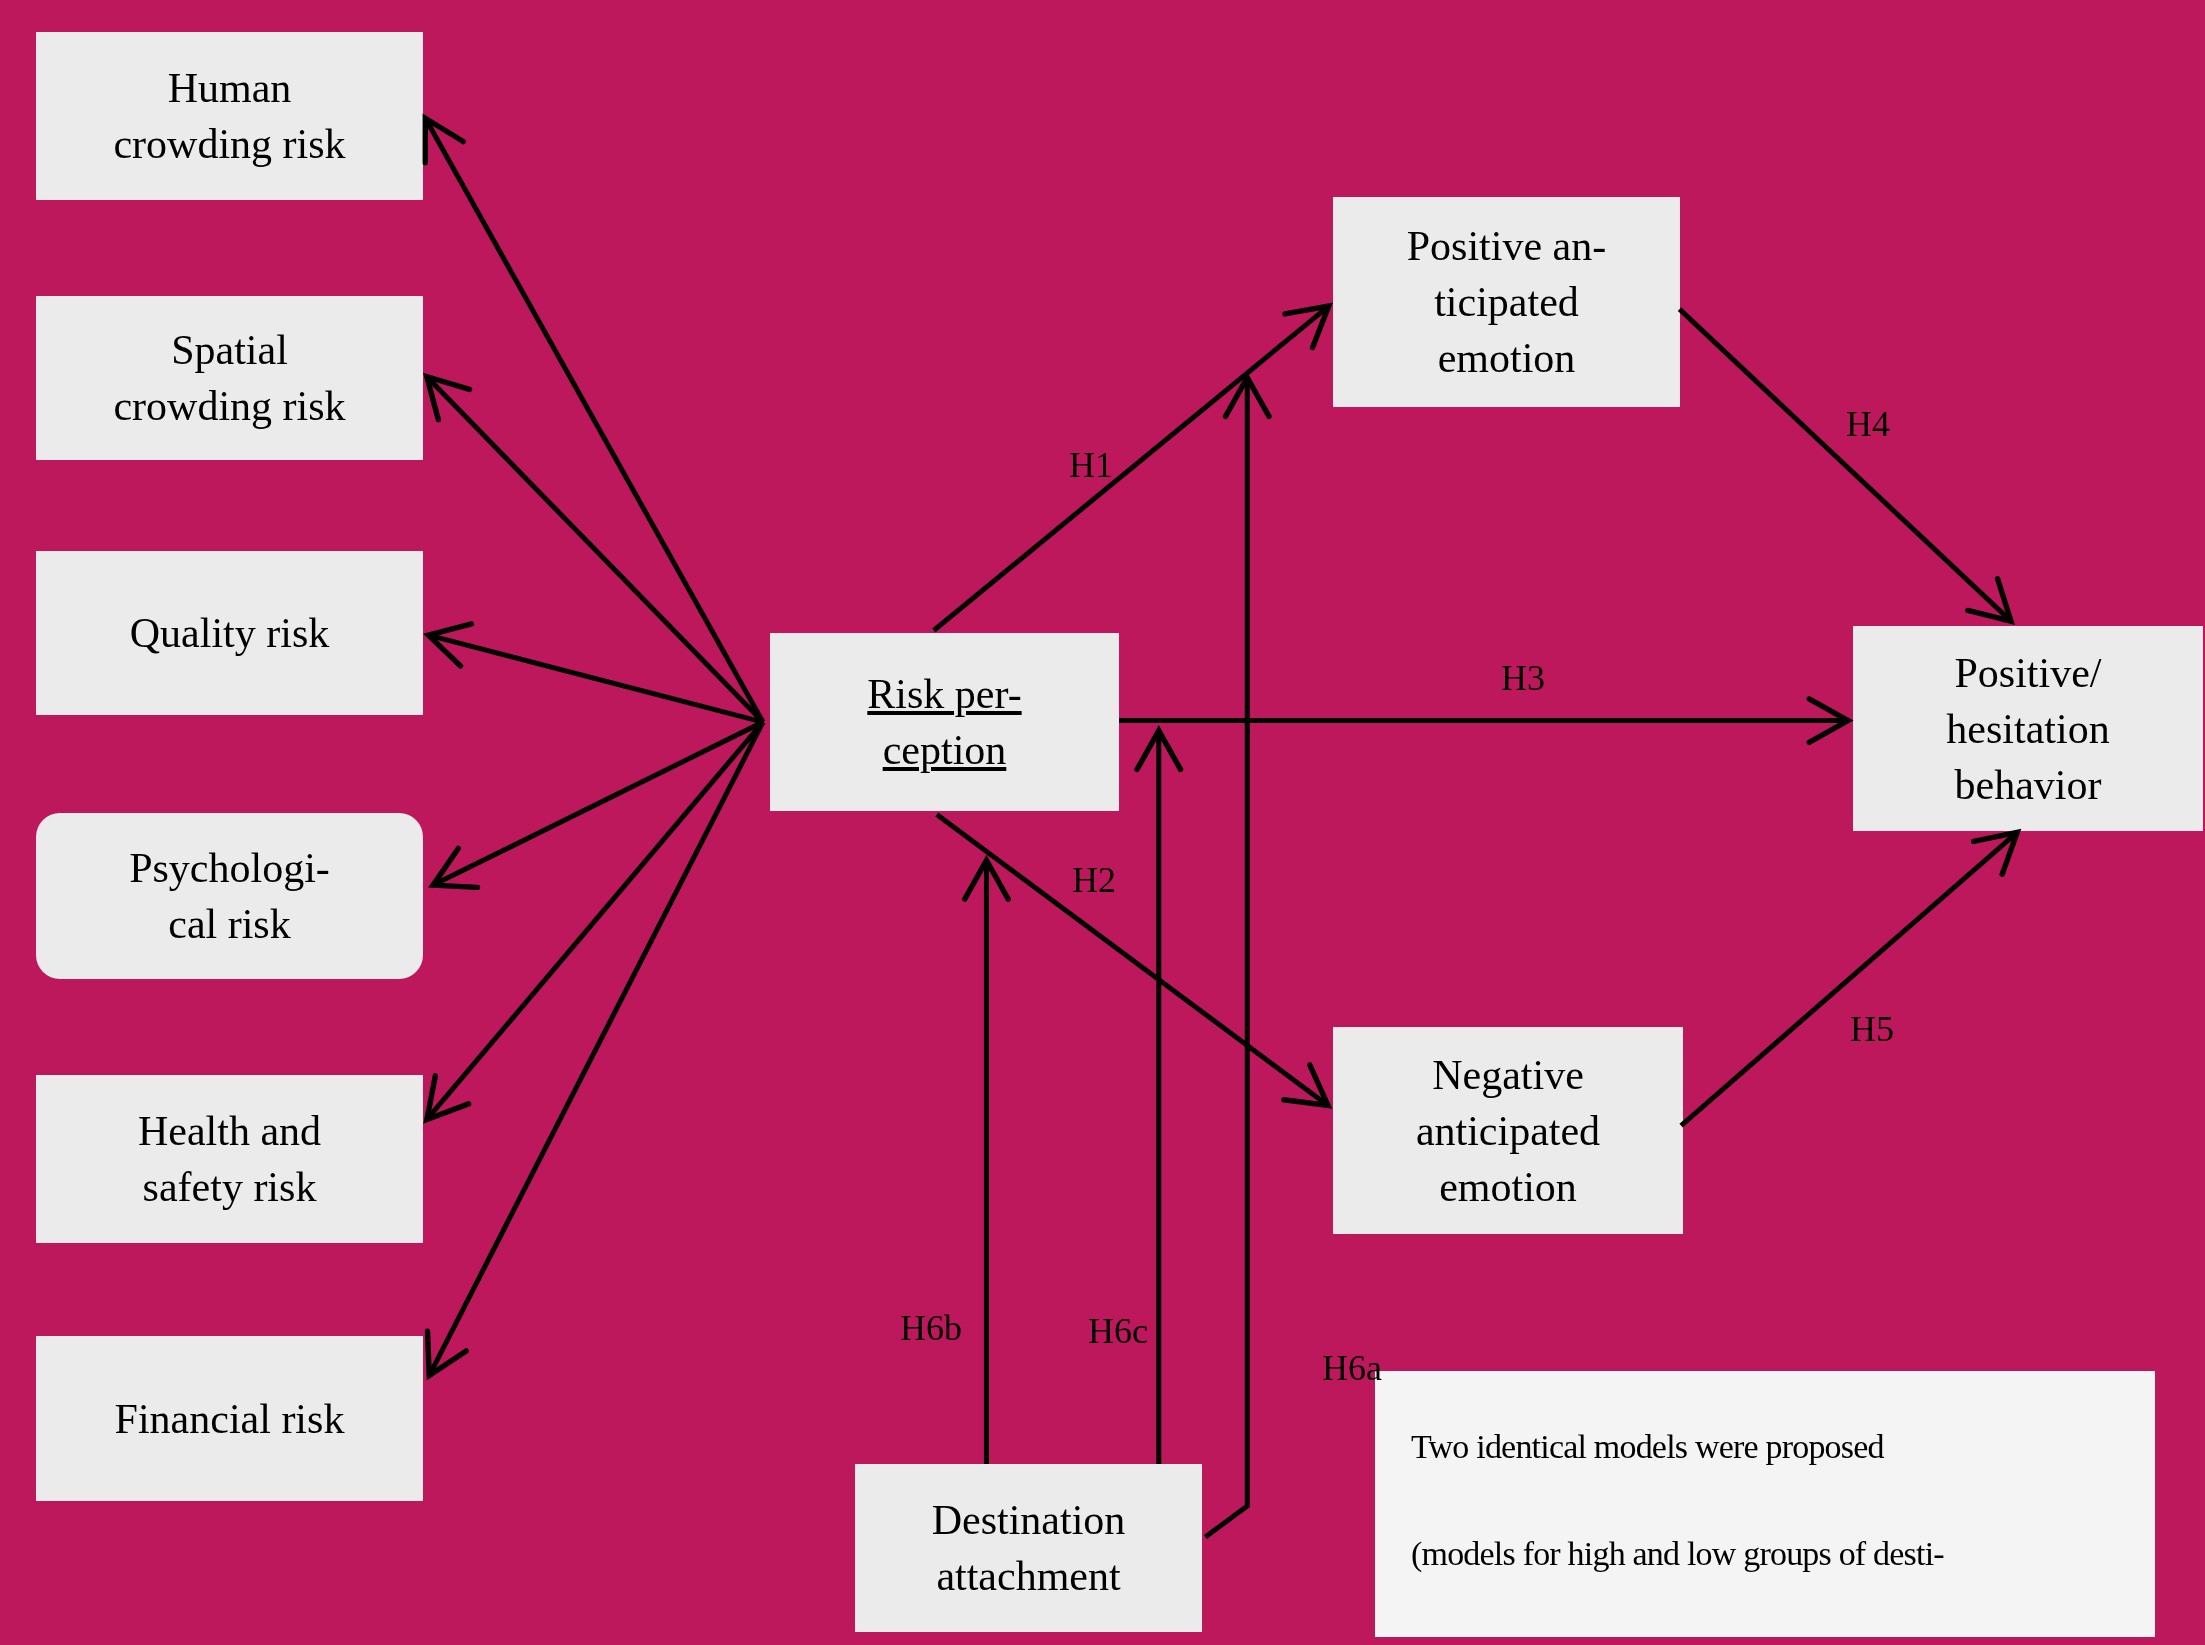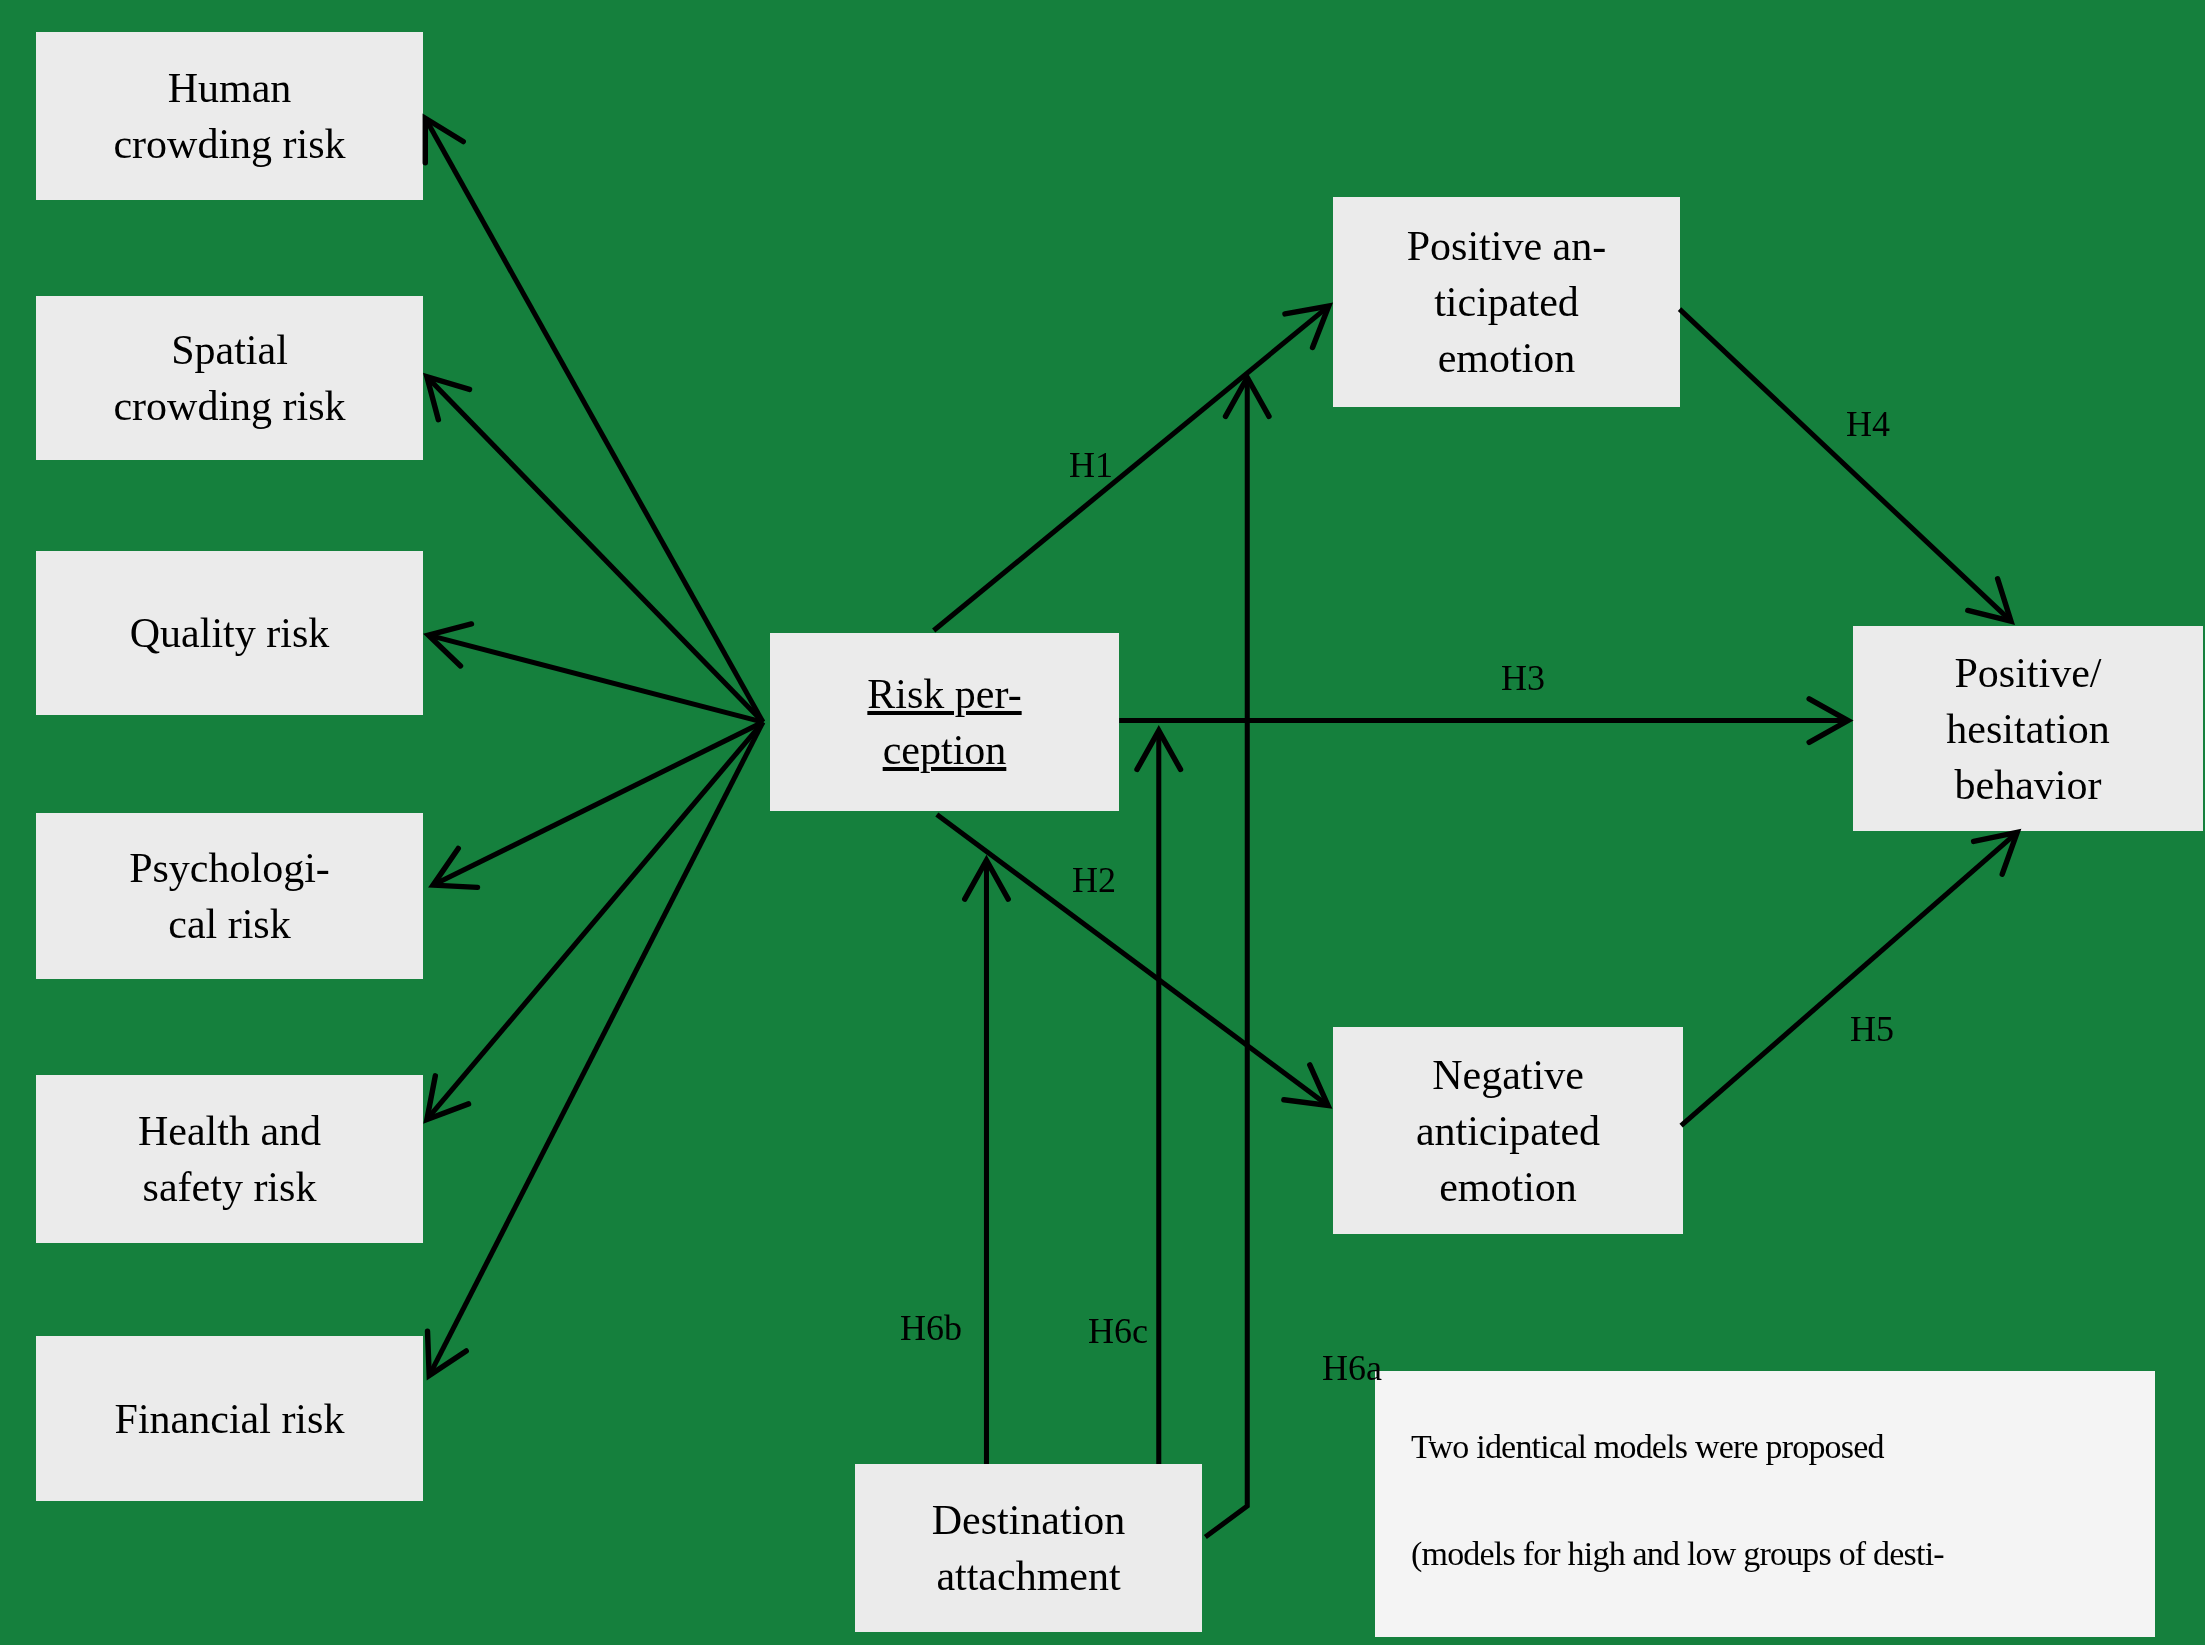--- a/index.html
+++ b/index.html
@@ -1,20 +1,20 @@
 <!DOCTYPE html>
 <html style="font-size:12.4px"><head>
 <meta charset="utf-8">
 <style>
   html,body{margin:0;padding:0;background:#ffffff;}
   .stage{
     position:relative;
     width:2205px;
     height:1646px;
-    background:#15803d;
+    background:#be185d;
     font-family:"Liberation Serif","DejaVu Serif",serif;
     overflow:hidden;
   }
   .arrows{
     position:absolute;left:0;top:0;width:2205px;height:1646px;
     z-index:2;pointer-events:none;
   }
   .box{
     position:absolute;
     background:#ebebeb;
@@ -46,21 +46,21 @@
     padding:22px 0 0 36px;
     font-size:34px;
     line-height:107px;
     letter-spacing:-0.8px;
     color:#000;
     white-space:nowrap;
   }
   #box-human{left:36px;top:32px;width:387px;height:168px;}
   #box-spatial{left:36px;top:296px;width:387px;height:164px;}
   #box-quality{left:36px;top:551px;width:387px;height:164px;}
-  #box-psych{left:36px;top:813px;width:387px;height:166px;}
+  #box-psych{left:36px;top:813px;width:387px;height:166px;border-radius:24px;}
   #box-health{left:36px;top:1075px;width:387px;height:168px;text-align:right;}
   #box-financial{left:36px;top:1336px;width:387px;height:165px;}
   #box-risk{left:770px;top:633px;width:349px;height:178px;text-decoration:underline;}
   #box-positive{left:1333px;top:197px;width:347px;height:210px;}
   #box-negative{left:1333px;top:1027px;width:350px;height:207px;}
   #box-avoidance{left:1853px;top:626px;width:350px;height:205px;}
   #box-destination{left:855px;top:1464px;width:347px;height:168px;}
   #lbl-h1{left:1091px;top:465px;}
   #lbl-h2{left:1094px;top:880px;}
   #lbl-h3{left:1523px;top:678px;}

